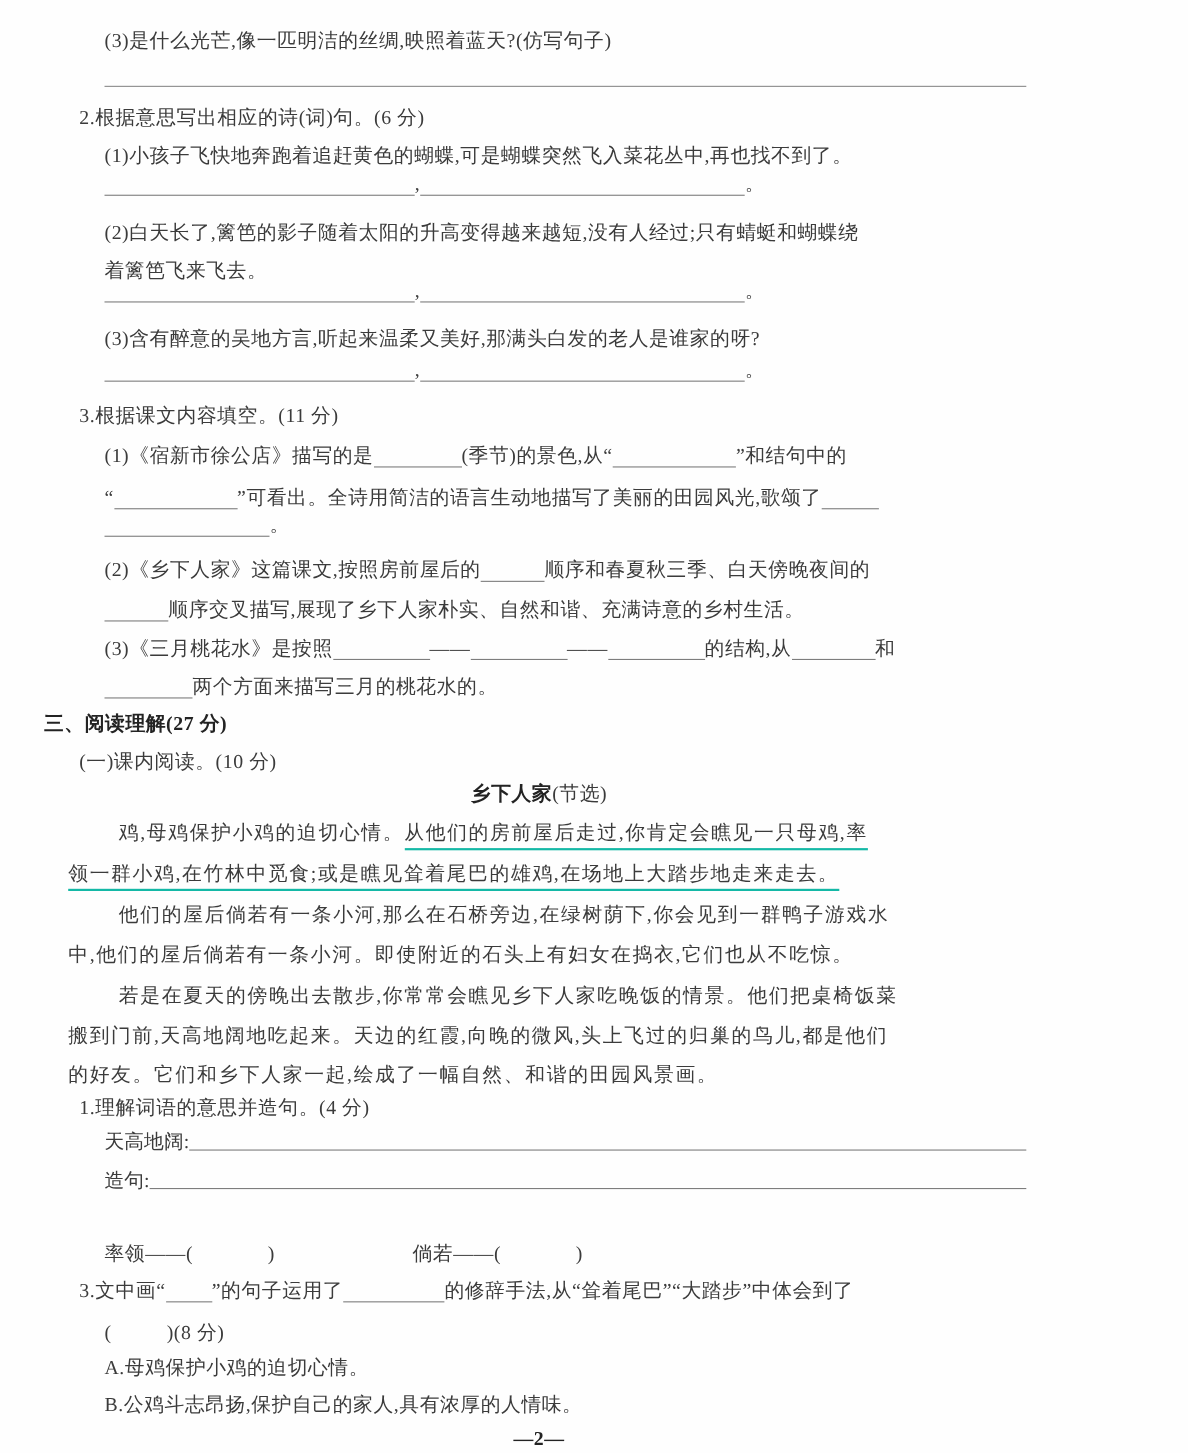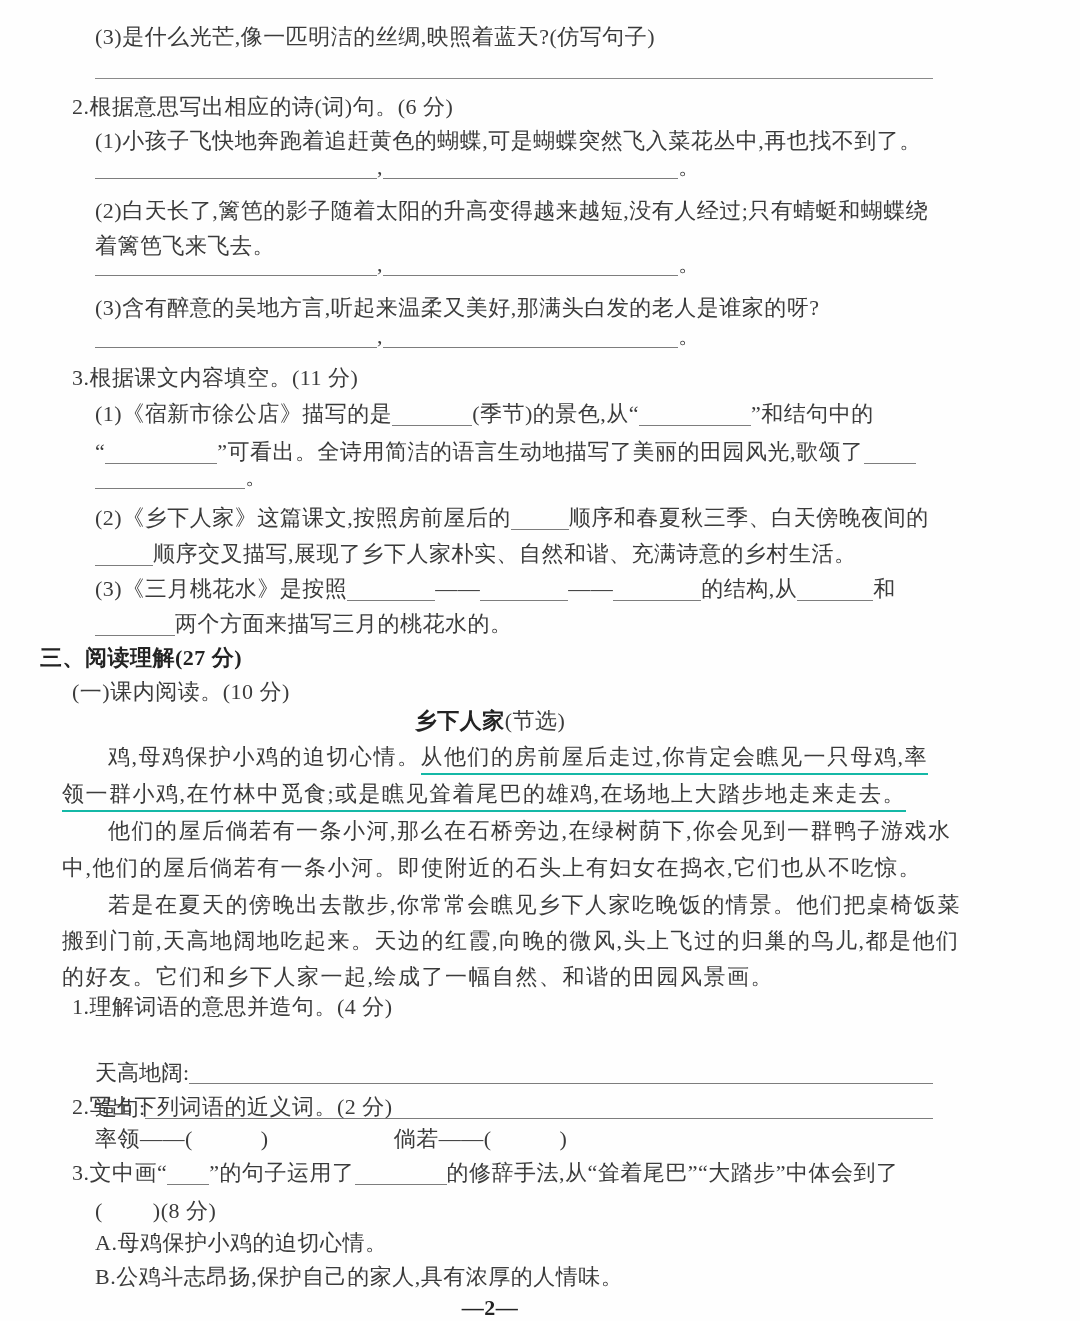--- a/index.html
+++ b/index.html
@@ -1,28 +1,28 @@
 <!DOCTYPE html>
 <html><head>
 <meta charset="utf-8">
 <style>
   html,body{margin:0;padding:0;background:#ffffff;}
   .page{
     position:relative;width:1080px;height:1321px;background:#fefefe;overflow:hidden;
     font-family:"Liberation Serif","DejaVu Serif",serif;
-    font-size:22px;color:#3b3b3b;
+    font-size:18px;color:#3b3b3b;
   }
   .ln{position:absolute;white-space:nowrap;line-height:30px;letter-spacing:.5px;}
   .passage{letter-spacing:1.5px;}
   .b{font-weight:bold;color:#232323;}
   .hl{position:absolute;height:0;border-bottom:1px solid #8a8a8a;}
   .bl{display:inline-block;border-bottom:1px solid #7d7d7d;height:24px;vertical-align:-5px;}
   .gp{display:inline-block;height:1px;}
   .ul{border-bottom:2px solid #14b8a6;padding-bottom:4px;}
-  .fillrow{position:absolute;display:flex;align-items:flex-end;margin-top:32px;}
+  .fillrow{position:absolute;display:flex;align-items:flex-end;}
   .fill{flex:1;border-bottom:1px solid #7d7d7d;margin-bottom:4px;}
   .center{left:40px;width:900px;text-align:center;}.w282{width:282px}.w295{width:295px}
   .w80{width:80px}.w112{width:112px}.w52{width:52px}.w150{width:150px}
   .w58{width:58px}.w88{width:88px}.w76{width:76px}
   .w68{width:68px}.w125{width:125px}.w50{width:50px}
   .w42{width:42px}.w92{width:92px}.w46{width:46px}
 </style>
 </head>
 <body>
 
@@ -65,21 +65,20 @@
   <div class="ln" style="top:992px;left:72px">1.理解词语的意思并造句。(4 分)</div>
   <div class="fillrow" style="top:1026px;left:95px;width:838px">
       <span>天高地阔:</span>
       <span class="fill"></span>
     </div>
   <div class="fillrow" style="top:1061px;left:95px;width:838px">
       <span>造句:</span>
       <span class="fill"></span>
     </div>
 
-  <div class="ln" style="top:1092px;left:72px">2.写出下列词语的近义词。(2 分)</div>
   <div class="ln" style="top:1124px;left:95px"><span>率领——(</span><span class="gp w68"></span><span>)</span><span class="gp w125"></span><span>倘若——(</span><span class="gp w68"></span><span>)</span></div>
 
   <div class="ln" style="top:1158px;left:72px"><span>3.文中画“</span><span class="bl w42"></span><span>”的句子运用了</span><span class="bl w92"></span><span>的修辞手法,从“耸着尾巴”“大踏步”中体会到了</span></div>
   <div class="ln" style="top:1196px;left:95px"><span>(</span><span class="gp w50"></span><span>)(8 分)</span></div>
   <div class="ln" style="top:1228px;left:95px">A.母鸡保护小鸡的迫切心情。</div>
   <div class="ln" style="top:1262px;left:95px">B.公鸡斗志昂扬,保护自己的家人,具有浓厚的人情味。</div>
 
   <div class="ln center b" style="top:1293px">—2—</div>
 
 </div>

